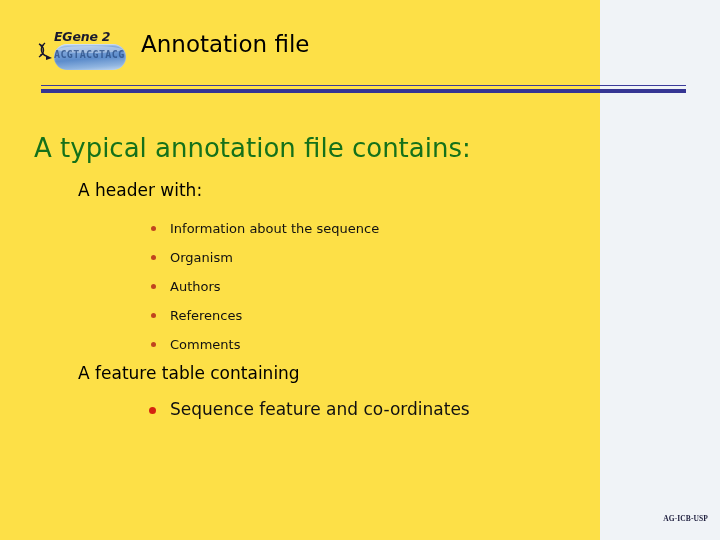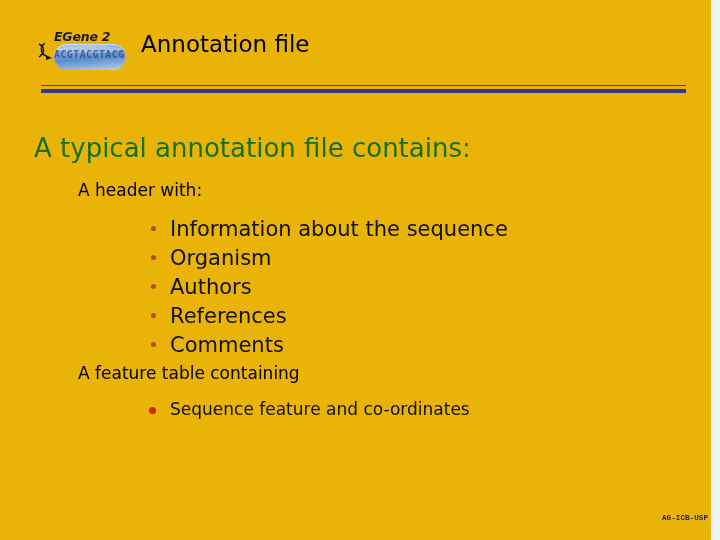--- a/index.html
+++ b/index.html
@@ -8,23 +8,23 @@
   }
   body {
     width: 720px;
     height: 540px;
     background: #f0f3f7;
     font-family: "Liberation Sans", sans-serif;
     overflow: hidden;
   }
   .slide {
     position: relative;
-    width: 711px;
+    width: 600px;
     height: 540px;
-    background: #eab308;
+    background: #fde047;
   }
 
   
   .header {
     position: absolute;
     left: 0;
     top: 0;
     width: 720px;
     height: 100px;
   }
@@ -140,21 +140,21 @@
     left: 148px;
     top: 214px;
     margin: 0;
     padding: 0;
     list-style: none;
   }
   .lvl3 {
     position: relative;
     height: 29px;
     padding-left: 22px;
-    font-size: 21px;
+    font-size: 13px;
     color: #111111;
     font-family: "DejaVu Sans", sans-serif;
     white-space: nowrap;
     display: flex;
     align-items: center;
   }
   .dot-sm {
     position: absolute;
     left: 3px;
     top: 12px;
@@ -183,21 +183,21 @@
     border-radius: 50%;
     background: #d42410;
   }
 
   .footer {
     position: absolute;
     left: 0;
     top: 514px;
     width: 708px;
     text-align: right;
-    font-family: Liberation Mono, monospace;
+    font-family: Liberation Serif, serif;
     font-weight: bold;
     font-size: 7.5px;
     color: #1d1d3d;
     letter-spacing: 0.1px;
     white-space: nowrap;
   }
 </style>
 </head>
 <body>
 

